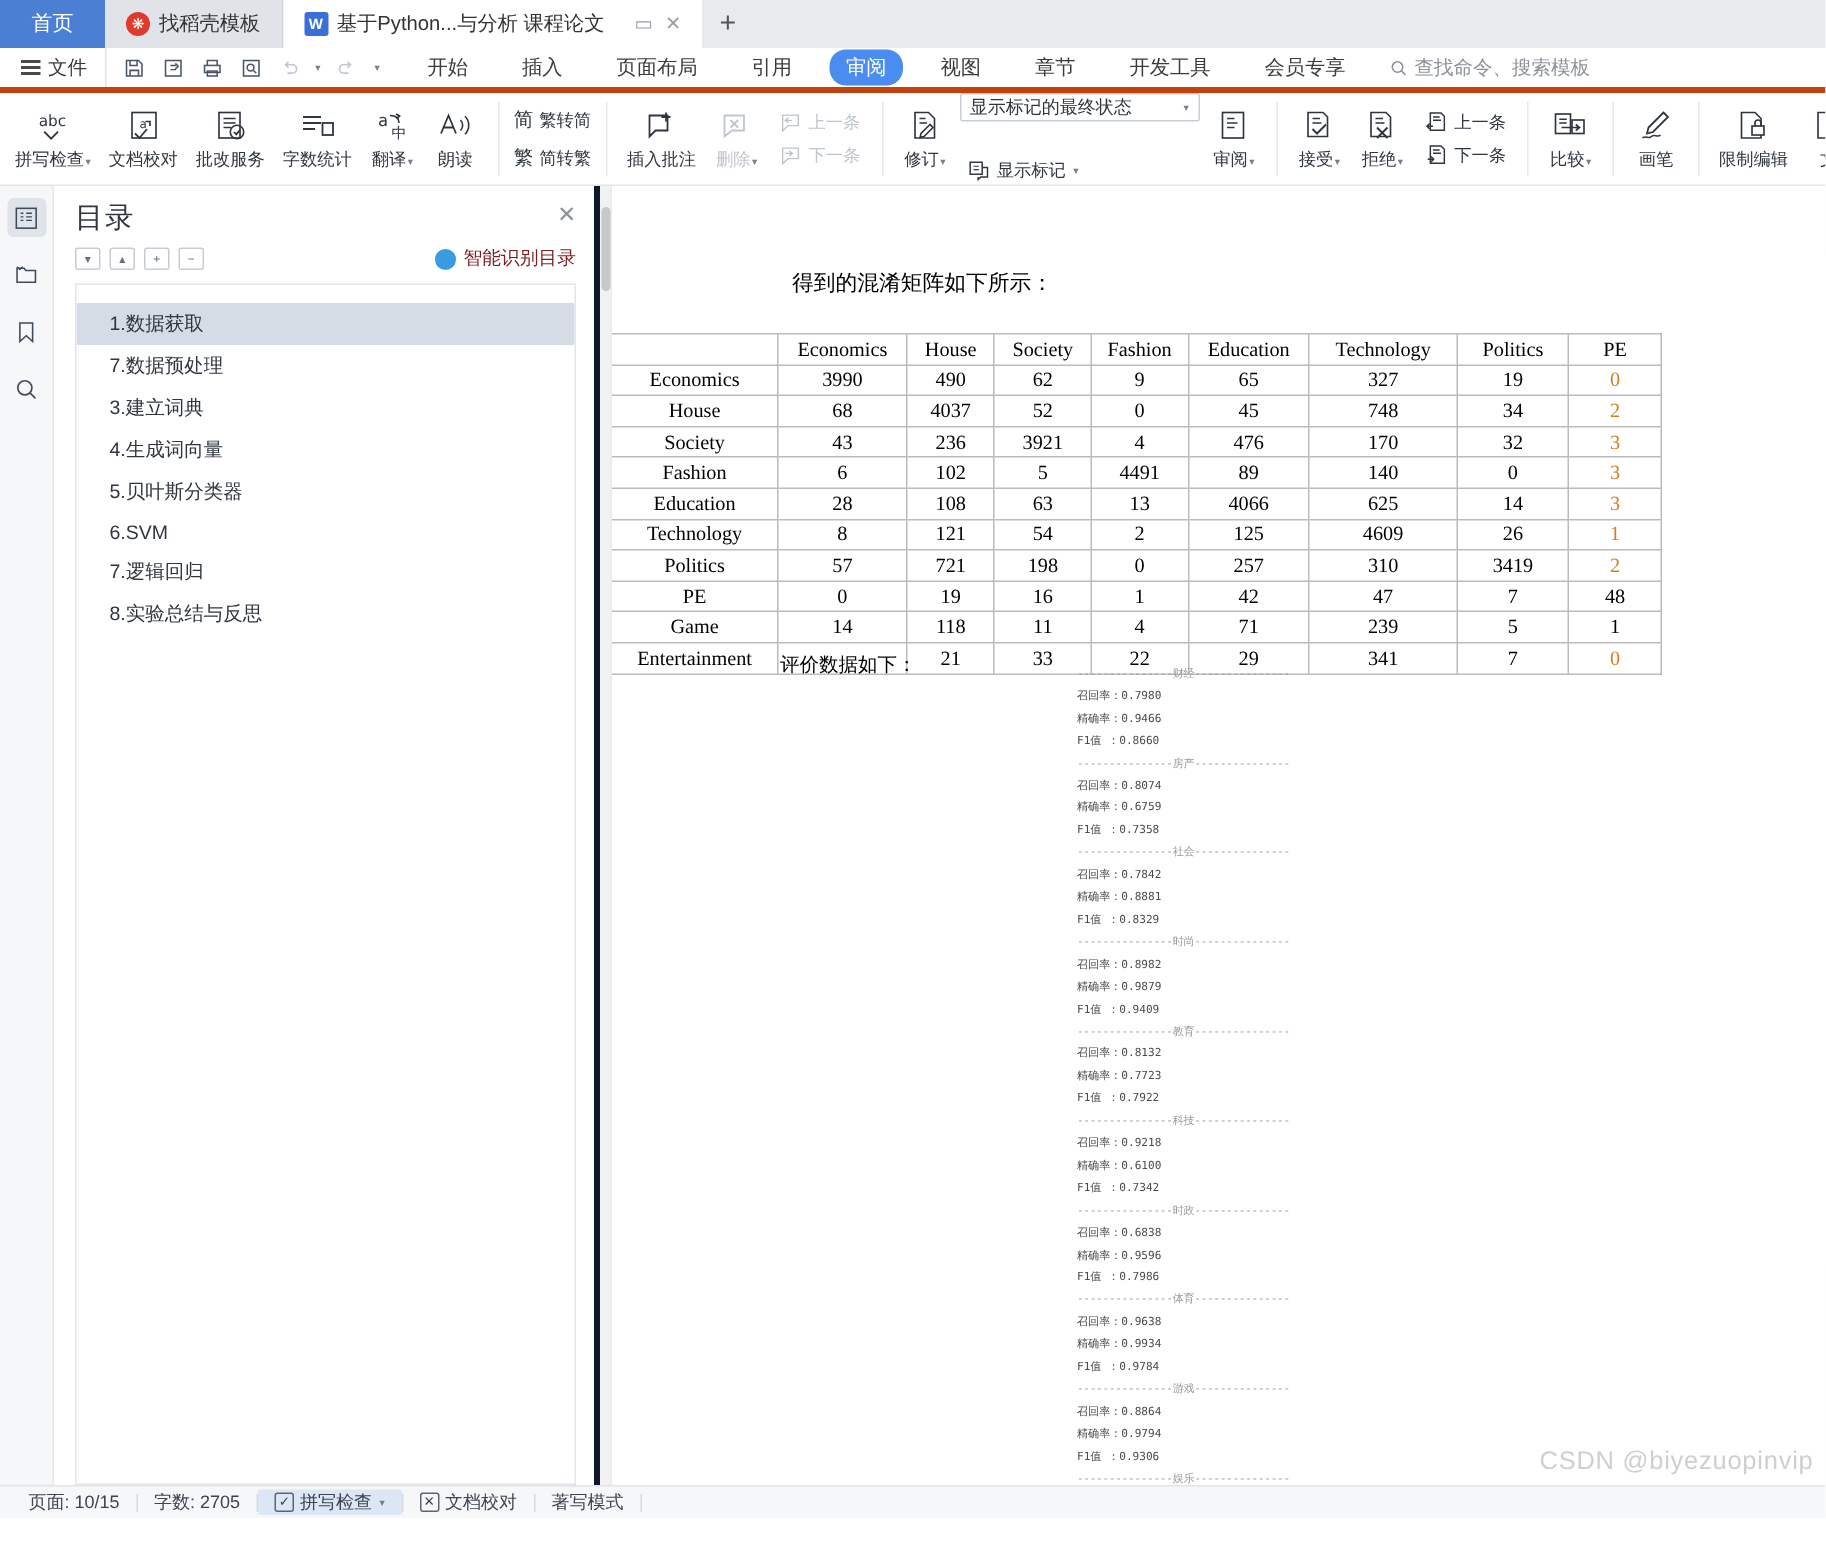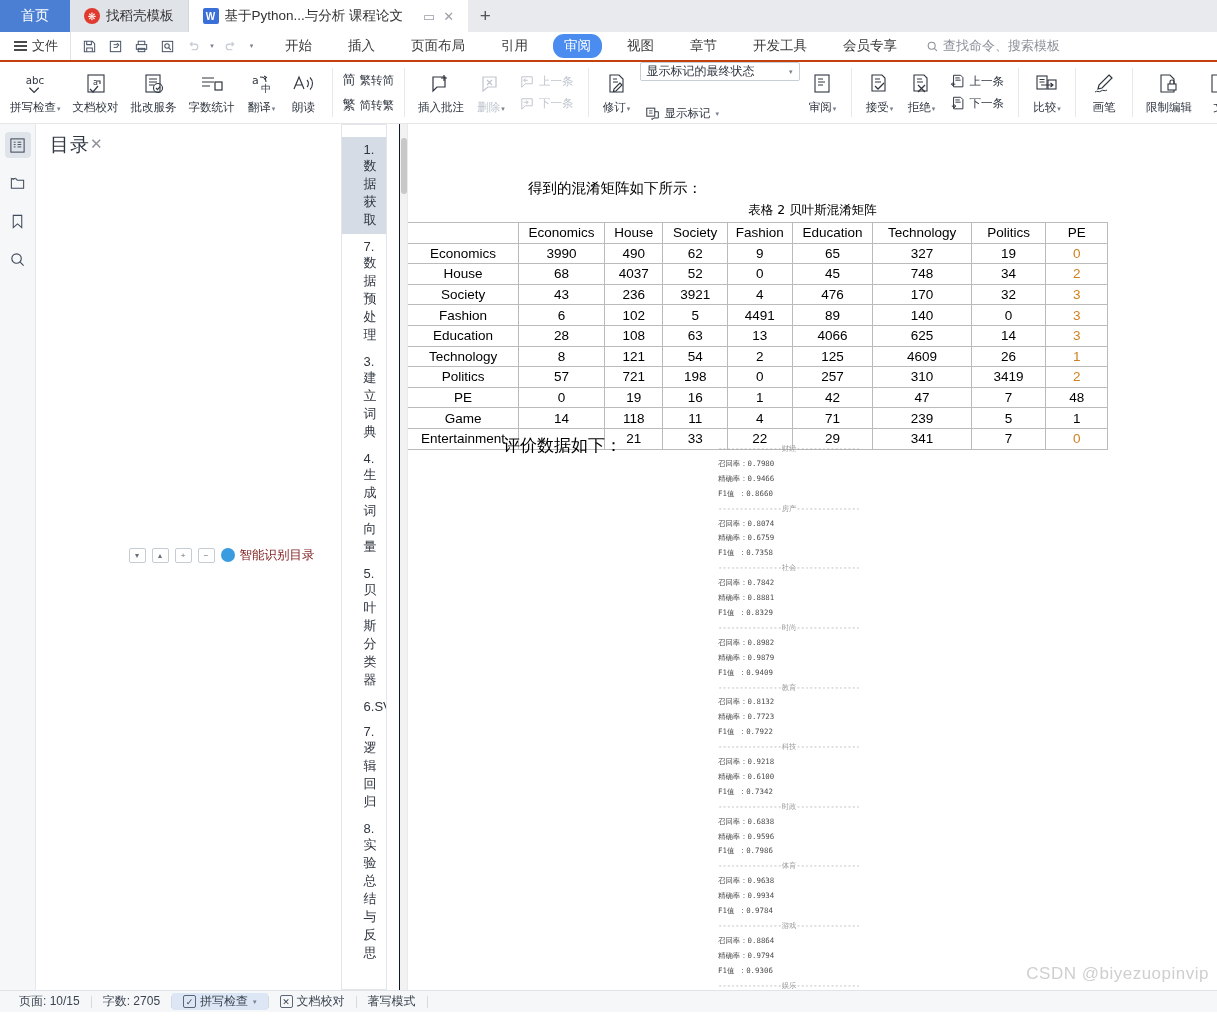--- a/index.html
+++ b/index.html
@@ -38,21 +38,21 @@
   .tab-mini { color: #9aa0a8; font-size: 13px; cursor: pointer; }
   .newtab {
     display: flex; align-items: center; justify-content: center;
     width: 34px; font-size: 19px; color: #555; cursor: pointer;
   }
 
   
   .menubar {
     height: 30px; background: #fff; display: flex; 
     padding: 0 6px; font-size: 13px; color: #3b3b3b;
-    border-bottom: 2px solid #c2410c;
+    border-bottom: 4px solid #c2410c;
   }
   .menu-file { display: flex; align-items: center; gap: 5px; padding: 0 8px; cursor: pointer; }
   .hamburger { display: inline-flex; flex-direction: column; gap: 2.5px; }
   .hamburger i { display: block; width: 13px; height: 1.6px; background: #4a4a4a; }
   .qat { display: flex; align-items: center; gap: 2px; padding: 0 6px;
          border-left: 1px solid #e3e3e3; margin-left: 4px; }
   .qat-btn {
     width: 24px; height: 22px; display: flex; align-items: center; justify-content: center;
     color: #4a5568; cursor: pointer;
   }
@@ -103,22 +103,22 @@
     display: flex; flex-direction: column; align-items: center; padding-top: 8px; gap: 12px;
   }
   .rail-btn {
     width: 26px; height: 26px; display: flex; align-items: center; justify-content: center;
     border-radius: 4px; color: #3f4a5a; cursor: pointer;
   }
   .rail-btn.active { background: #dfe3ea; }
 
   
   .toc {
-    width: 364px; background: #fff; border-right: 1px solid #0f172a;
-    display: flex; flex-direction: row; position: relative;
+    width: 364px; background: #fff; border-right: 4px solid #0f172a;
+    display: flex; flex-direction: column; position: relative;
   }
   .toc-head { padding: 8px 12px 2px 14px; display: flex; align-items: flex-start; }
   .toc-title { font-size: 19px; color: #2f3640; font-weight: 500; letter-spacing: 1px; }
   .toc-close { margin-left: auto; color: #8b9099; font-size: 15px; cursor: pointer; line-height: 1; padding-top: 4px;}
   .toc-tools { display: flex; align-items: center; padding: 4px 12px 8px 14px; gap: 6px; }
   .tbtn {
     width: 17px; height: 15px; border: 1px solid #c6ccd4; border-radius: 2px;
     display: flex; align-items: center; justify-content: center;
     font-size: 8px; color: #66707d; background: #fff; cursor: pointer;
   }
@@ -161,42 +161,42 @@
     position: absolute; left: 120px; top: 55px;
     font-family: "DejaVu Sans", sans-serif; font-size: 14.5px; color: #000;
   }
   .tbl-caption {
     position: absolute; left: 0; right: 0; top: 78px; text-align: center;
     font-size: 12.5px; color: #000; font-family: "DejaVu Sans", sans-serif;
   }
   table.cm {
     position: absolute; left: 0px; top: 98px; width: 700px;
     border-collapse: collapse; font-size: 13.5px;
-    font-family: Liberation Sans, sans-serif; table-layout: fixed;
+    font-family: Liberation Serif, serif; table-layout: fixed;
   }
   table.cm th, table.cm td {
     border: 1px solid #bbb; text-align: center; height: 20.6px; padding: 0 3px;
     color: #000; font-weight: normal; white-space: nowrap; overflow: hidden;
   }
   table.cm th:first-child, table.cm td:first-child {
     width: 108px; border-left: none; text-align: center;
   }
   table.cm th { font-weight: normal; }
   table.cm .c1 { width: 84px; }
   table.cm .c2 { width: 57px; }
   table.cm .c3 { width: 63px; }
   table.cm .c4 { width: 63px; }
   table.cm .c5 { width: 79px; }
   table.cm .c6 { width: 96px; }
   table.cm .c7 { width: 73px; }
   table.cm .c8 { width: 60px; }
   table.cm td.orange { color: #d08020; }
 
   .overlay-note {
-    position: absolute; left: 95px; top: 310px; font-size: 17px; color: #000;
+    position: absolute; left: 112px; top: 310px; font-size: 13px; color: #000;
     font-family: "DejaVu Sans", sans-serif;
   }
 
   .metrics {
     position: absolute; left: 310px; top: 318px; width: 230px;
     font-family: "DejaVu Sans Mono", monospace; font-size: 7.4px;
     color: #4a4a4a; line-height: 14.9px;
   }
   .m-sep { color: #9a9a9a; white-space: nowrap; letter-spacing: -0.2px; }
   .m-line { white-space: nowrap; }
@@ -639,21 +639,20 @@
   </div>
 
   <div class="editor">
     <div class="vscroll">
       <div class="vscroll-thumb"></div>
     </div>
     <div class="page">
 
       <div class="doc-para">得到的混淆矩阵如下所示：</div>
 
-      <div class="tbl-caption">表格 2 贝叶斯混淆矩阵</div>
 
       <table class="cm">
         <thead>
           <tr>
             <th></th>
             <th class="c1">Economics</th>
             <th class="c2">House</th>
             <th class="c3">Society</th>
             <th class="c4">Fashion</th>
             <th class="c5">Education</th>

